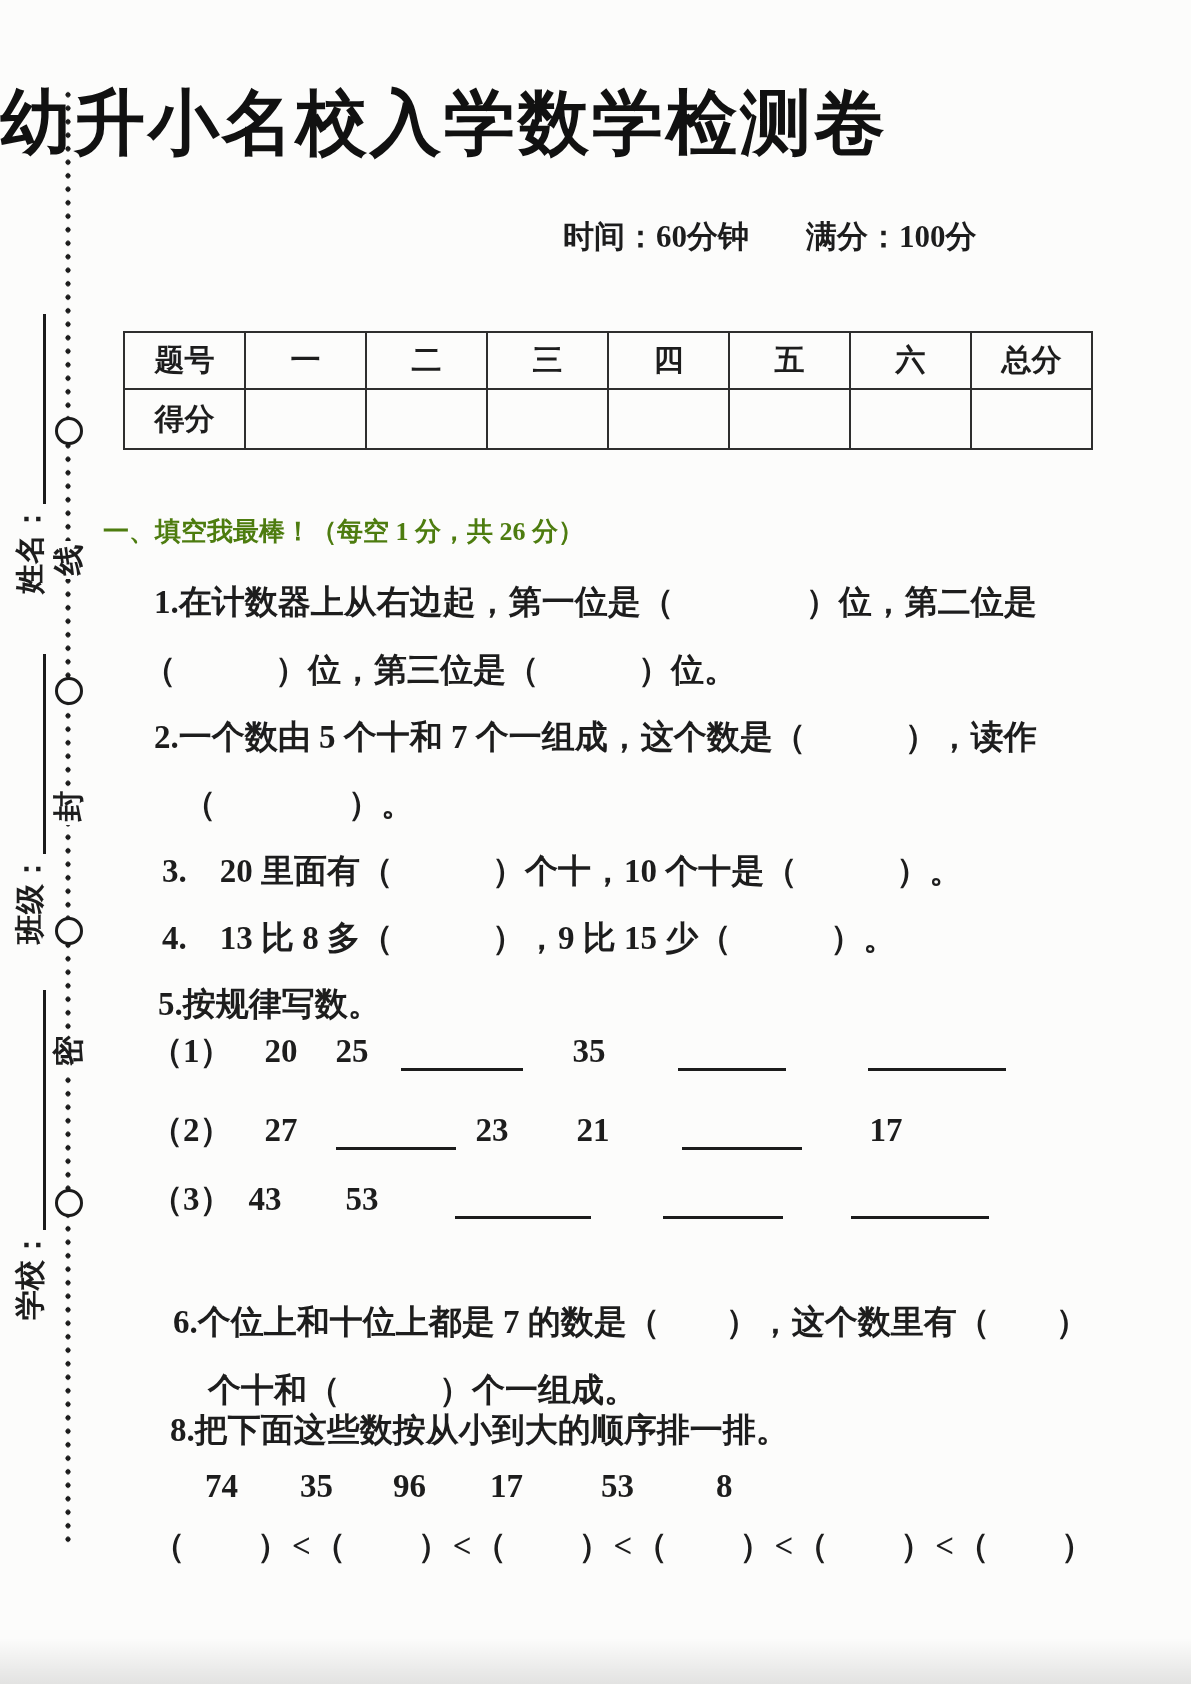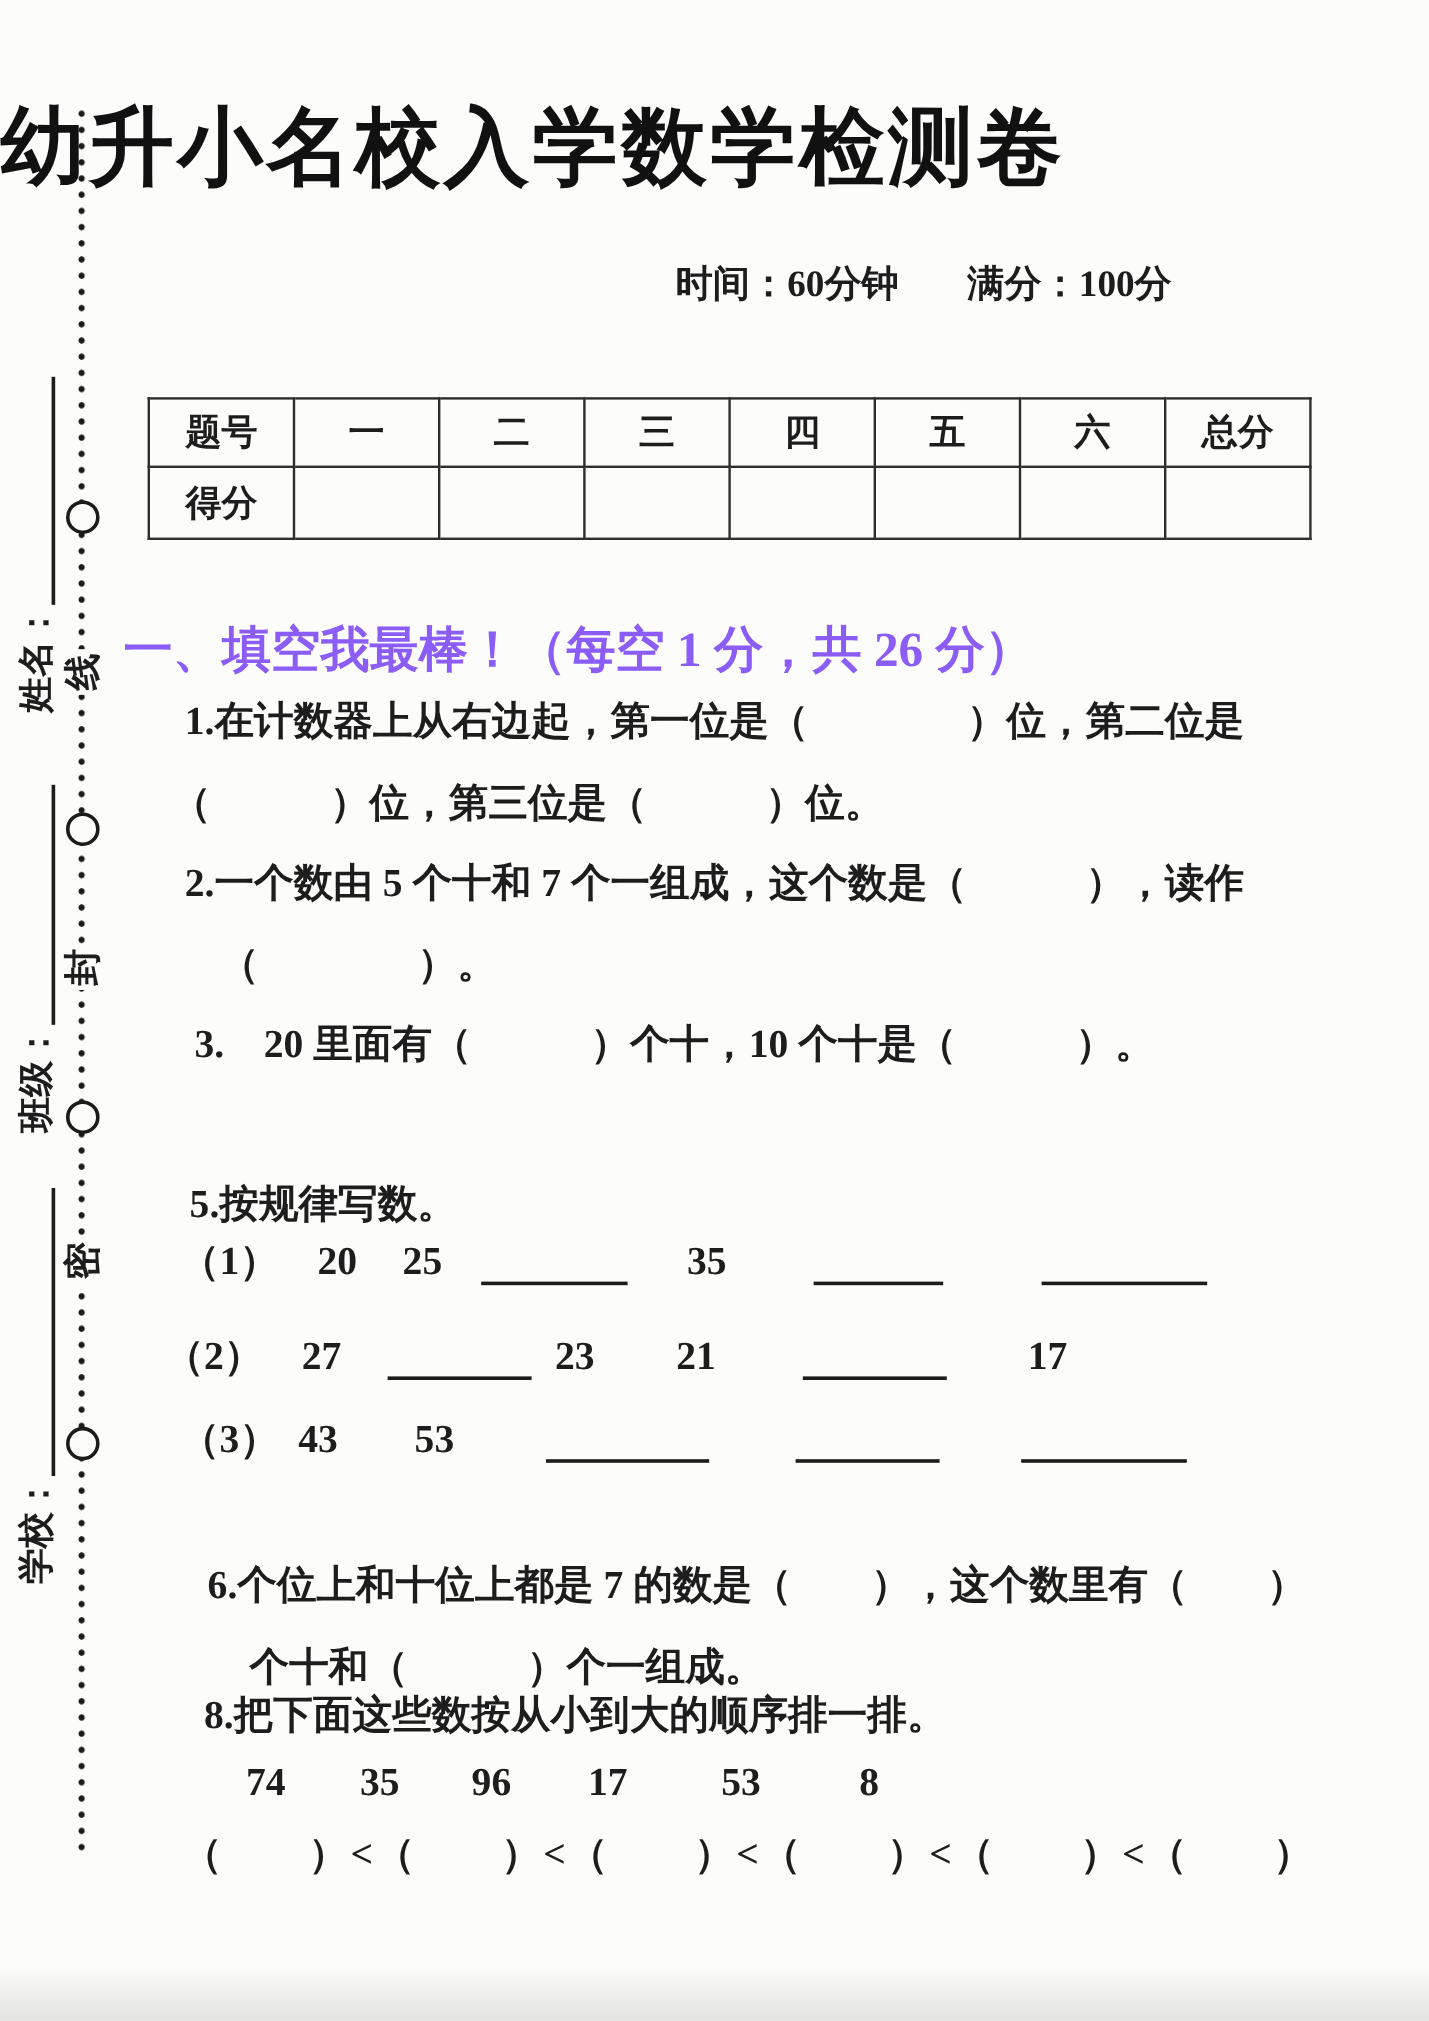--- a/index.html
+++ b/index.html
@@ -31,31 +31,31 @@
   .subtitle{position:absolute;left:563px;top:216px;display:flex;gap:57px;
     font-size:31px;font-weight:600;text-align:right;}
   
   .score-table{position:absolute;left:123px;top:331px;border-collapse:collapse;}
   .score-table td{border:2px solid #2e2e2e;width:119px;min-width:119px;text-align:center;
     font-size:30px;font-weight:600;padding:0;}
   .score-table tr.hrow td{height:55px;}
   .score-table tr.srow td{height:58px;}
   
   .line{position:absolute;white-space:nowrap;font-size:33px;font-weight:600;line-height:44px;}
-  .heading{position:absolute;left:103px;top:514px;font-size:41px;font-weight:800;
-    white-space:nowrap;color:#8b5cf6;}
+  .heading{position:absolute;left:103px;top:514px;font-size:26px;font-weight:800;
+    white-space:nowrap;color:#4d7c0f;}
   .q1l1{left:154px;top:580px}
   .q1l2{left:143px;top:648px}
   .q2l1{left:154px;top:715px}
   .q2l2{left:183px;top:782px}
   .q3{left:162px;top:849px}
   .q4{left:162px;top:916px}
   .q5{left:158px;top:982px}
   .q5r1{left:150px;top:1028px}
-  .q5r2{left:137px;top:1107px}
+  .q5r2{left:150px;top:1107px}
   .q5r3{left:150px;top:1176px}
   .q6l1{left:173px;top:1300px}
   .q6l2{left:208px;top:1368px}
   .q8l1{left:170px;top:1408px}
   .q8nums{left:205px;top:1464px}
   .q8cmp{left:152px;top:1524px;letter-spacing:2px;}
   .tok{display:inline-block;}
   .blank{display:inline-block;height:40px;border-bottom:3.5px solid #1c1c1c;vertical-align:-9px;}
 </style>
 </head>
@@ -113,20 +113,21 @@
   </tbody>
     </table>
 
   <div class="heading">一、填空我最棒！（每空 1 分，共 26 分）</div>
 
   <div class="line q1l1">1.在计数器上从右边起，第一位是（　　　　）位，第二位是</div>
   <div class="line q1l2">（　　　）位，第三位是（　　　）位。</div>
   <div class="line q2l1">2.一个数由 5 个十和 7 个一组成，这个数是（　　　），读作</div>
   <div class="line q2l2">（　　　　）。</div>
   <div class="line q3">3.　20 里面有（　　　）个十，10 个十是（　　　）。</div>
+  <div class="line q4">4.　13 比 8 多（　　　），9 比 15 少（　　　）。</div>
   <div class="line q5">5.按规律写数。</div>
 
   <div class="line q5r1"><span class="tok">（1）</span><span class="tok" style="margin-left: 32px;">20</span><span class="tok" style="margin-left: 38px;">25</span><span class="blank" style="margin-left: 32px; width: 122px;"></span><span class="tok" style="margin-left: 50px;">35</span><span class="blank" style="margin-left: 72px; width: 108px;"></span><span class="blank" style="margin-left: 82px; width: 138px;"></span></div>
   <div class="line q5r2"><span class="tok">（2）</span><span class="tok" style="margin-left: 32px;">27</span><span class="blank" style="margin-left: 38px; width: 120px;"></span><span class="tok" style="margin-left: 20px;">23</span><span class="tok" style="margin-left: 68px;">21</span><span class="blank" style="margin-left: 72px; width: 120px;"></span><span class="tok" style="margin-left: 68px;">17</span></div>
   <div class="line q5r3"><span class="tok">（3）</span><span class="tok" style="margin-left: 16px;">43</span><span class="tok" style="margin-left: 64px;">53</span><span class="blank" style="margin-left: 76px; width: 136px;"></span><span class="blank" style="margin-left: 72px; width: 120px;"></span><span class="blank" style="margin-left: 68px; width: 138px;"></span></div>
 
   <div class="line q6l1">6.个位上和十位上都是 7 的数是（　　），这个数里有（　　）</div>
   <div class="line q6l2">个十和（　　　）个一组成。</div>
   <div class="line q8l1">8.把下面这些数按从小到大的顺序排一排。</div>
   <div class="line q8nums"><span class="tok">74</span><span class="tok" style="margin-left: 62px;">35</span><span class="tok" style="margin-left: 60px;">96</span><span class="tok" style="margin-left: 64px;">17</span><span class="tok" style="margin-left: 78px;">53</span><span class="tok" style="margin-left: 82px;">8</span></div>

